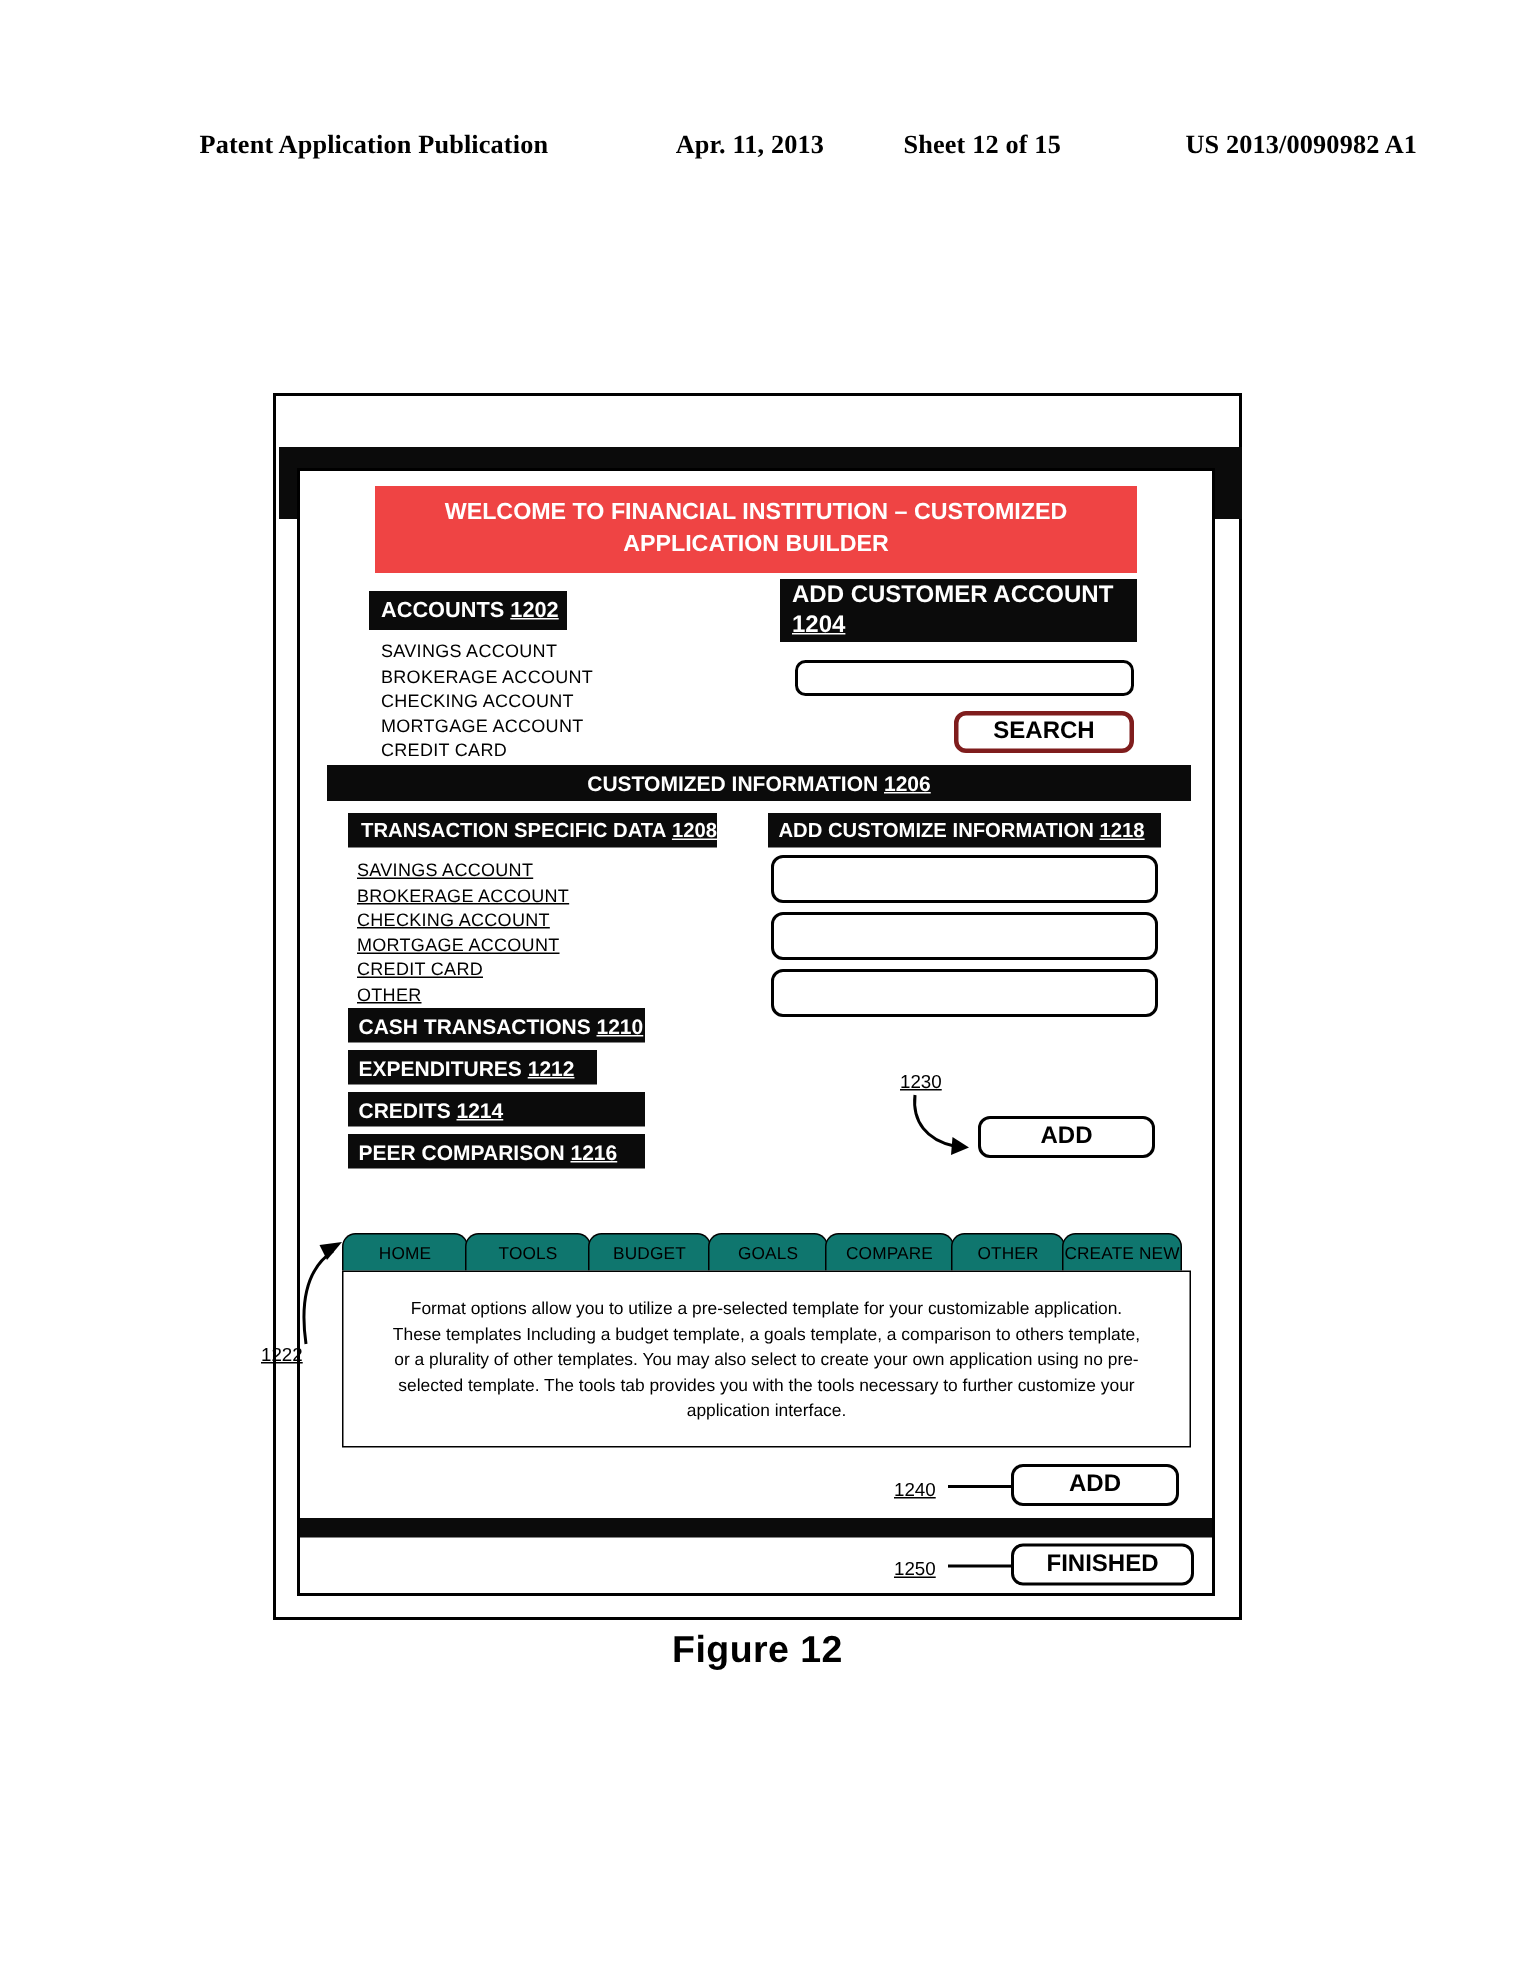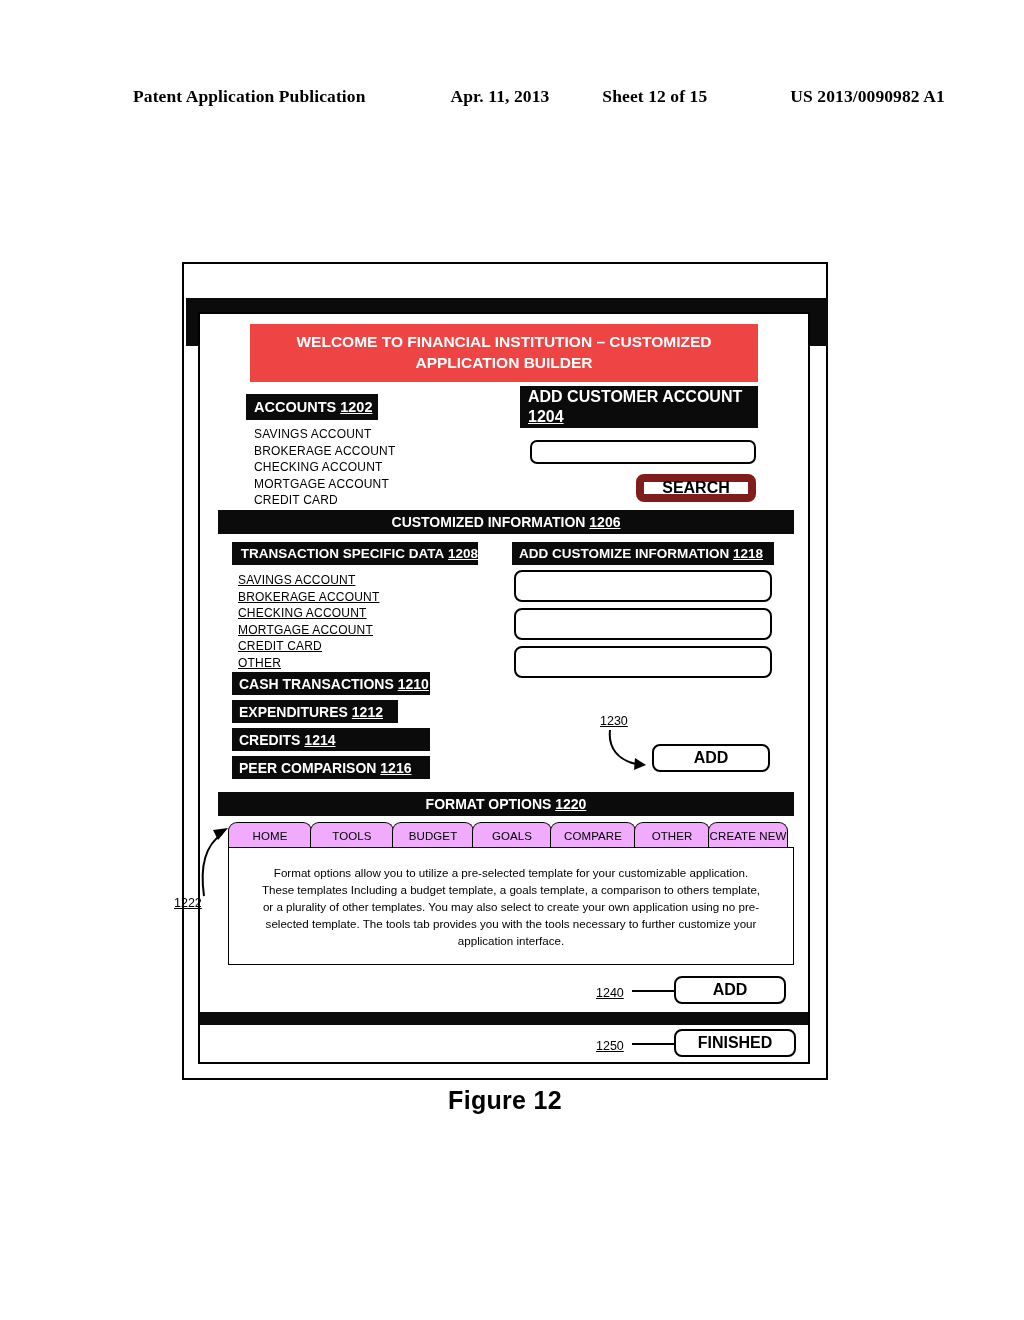--- a/index.html
+++ b/index.html
@@ -124,21 +124,21 @@
     width: 226px; height: 24px;
     border: 2px solid #000;
     border-radius: 7px;
     background: #fff;
     box-sizing: border-box;
   }
   .search-btn {
     position: absolute;
     left: 436px; top: 160px;
     width: 120px; height: 28px;
-    border: 8px solid #7f1d1d;
+    border: 3px solid #7f1d1d;
     border-radius: 8px;
     background: #fff;
     display: flex; align-items: center; justify-content: center;
     font-size: 16px; font-weight: bold;
     box-sizing: border-box;
   }
 
   
   .custinfo-hdr {
     left: 18px; top: 196px;
@@ -235,21 +235,21 @@
     position: absolute;
     left: 28px; top: 508px;
     width: 566px; height: 26px;
     display: flex;
   }
   .tab {
     height: 26px;
     border: 1.6px solid #000;
     border-bottom: none;
     border-radius: 9px 9px 0 0;
-    background: #f0abfc;
+    background: #0f766e;
     display: flex; align-items: center; justify-content: center;
     font-size: 11.5px;
     box-sizing: border-box;
     margin-right: -2px;
     letter-spacing: .1px;
     white-space: nowrap;
     padding: 0 4px;
   }
   .tab-0 { width: 84px; }
   .tab-1 { width: 84px; }
@@ -452,25 +452,20 @@
     <div class="ci-box ci-2"></div>
     <div class="ci-box ci-3"></div>
 
     <div class="ref-1230">1230</div>
     <svg class="arrow-1230" viewBox="0 0 70 56">
       <path d="M18,10 C16,28 26,40 44,44" stroke="#000" stroke-width="2" fill="none"></path>
       <polygon points="43,38 54,45 42,50" fill="#000"></polygon>
     </svg>
     <div class="add-1230-btn">ADD</div>
 
-    <div class="blk fmt-hdr">
-      <span>FORMAT OPTIONS</span>
-      <span>&nbsp;</span>
-      <span class="u">1220</span>
-    </div>
 
     <div class="tabrow">
       <div class="tab tab-0">HOME</div>
       <div class="tab tab-1">TOOLS</div>
       <div class="tab tab-2">BUDGET</div>
       <div class="tab tab-3">GOALS</div>
       <div class="tab tab-4">COMPARE</div>
       <div class="tab tab-5">OTHER</div>
       <div class="tab tab-6">CREATE NEW</div>
     </div>

